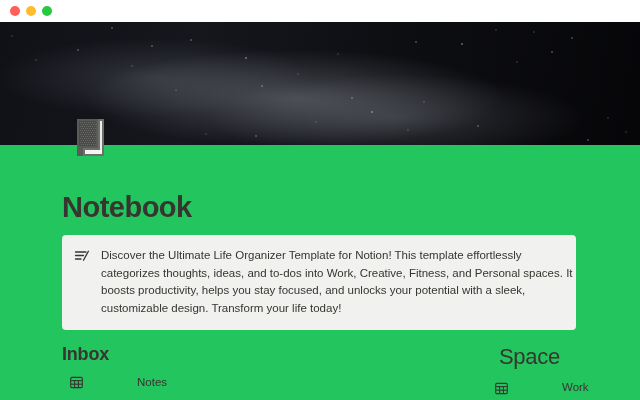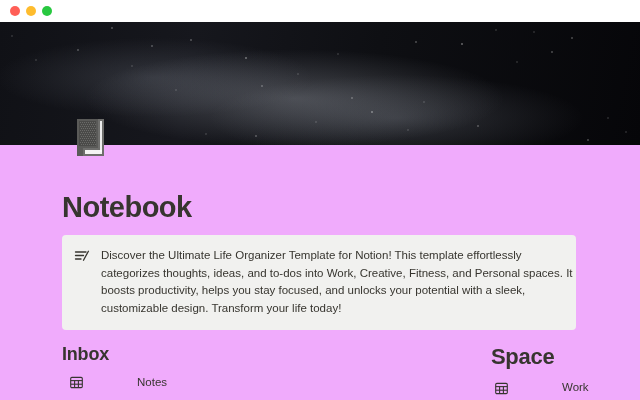--- a/index.html
+++ b/index.html
@@ -180,21 +180,21 @@
     z-index: 3;
   }
 
   
   .page {
     position: absolute;
     left: 0;
     top: 145px;
     width: 640px;
     height: 255px;
-    background: #f0abfc;
+    background: #22c55e;
     z-index: 2;
   }
   .page-title {
     position: absolute;
     left: 62px;
     top: 48px;
     font-size: 29px;
     font-weight: bold;
     letter-spacing: -0.5px;
     color: #37352f;
@@ -243,23 +243,23 @@
   .heading-inbox {
     font-size: 18px;
     font-weight: bold;
     color: #37352f;
     margin: 0 0 10px 0;
     line-height: 1.1;
     letter-spacing: -0.2px;
   }
   .heading-space {
     font-size: 22px;
-    font-weight: bold;
-    color: #37352f;
-    margin: 0 0 11px 4px;
+    font-weight: normal;
+    color: #37352f;
+    margin: 0 0 11px 12px;
     line-height: 1.1;
     letter-spacing: -0.3px;
   }
   .db-link {
     display: flex;
     align-items: center;
     margin-left: 8px;
   }
   .db-icon {
     flex: 0 0 auto;

